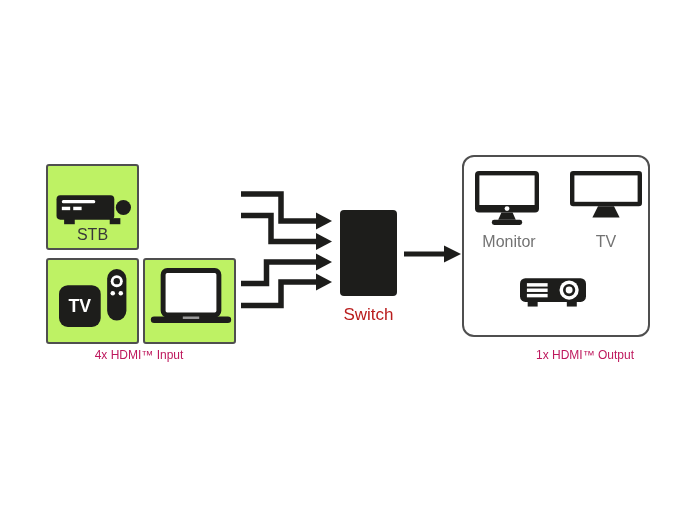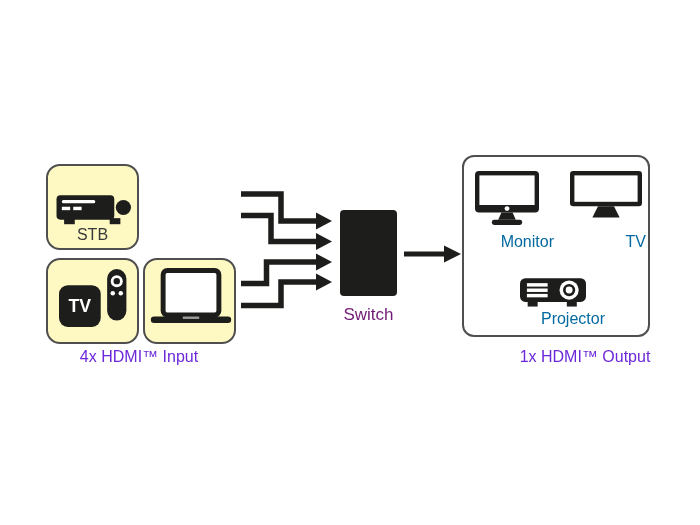--- a/index.html
+++ b/index.html
@@ -1,27 +1,27 @@
 <!DOCTYPE html>
 <html><head>
 <meta charset="utf-8">
 <style>
   html,body{margin:0;padding:0;background:#fff;}
   .canvas{position:relative;width:700px;height:525px;background:#ffffff;overflow:hidden;
           font-family:"Liberation Sans","DejaVu Sans",sans-serif;color:#383838;}
-  .devbox{position:absolute;width:89px;height:82px;border:2px solid #4f4f4f;border-radius:14px;background:#fef9c3;}
+  .devbox{position:absolute;width:89px;height:82px;border:2px solid #4f4f4f;border-radius:3px;background:#bef264;}
   .devbox .lbl{position:absolute;left:-6px;right:-6px;bottom:5px;text-align:center;
                font-size:16px;line-height:17px;color:#383838;white-space:nowrap;}
   .icon{position:absolute;}
   .outbox{position:absolute;left:462px;top:155px;width:184px;height:178px;border:2px solid #4f4f4f;
           border-radius:12px;background:#fff;}
-  .outlbl{position:absolute;text-align:right;font-size:16px;color:#0369a1;white-space:nowrap;}
+  .outlbl{position:absolute;text-align:center;font-size:16px;color:#737373;white-space:nowrap;}
   .switch{position:absolute;left:340px;top:210px;width:57px;height:86px;background:#1d1d1b;border-radius:4px;}
-  .switchlbl{position:absolute;left:318px;top:305px;width:101px;text-align:center;font-size:17px;color:#701a75;}
-  .caption{position:absolute;top:348px;width:200px;text-align:center;font-size:16px;color:#6d28d9;white-space:nowrap;}
+  .switchlbl{position:absolute;left:318px;top:305px;width:101px;text-align:center;font-size:17px;color:#b91c1c;}
+  .caption{position:absolute;top:348px;width:200px;text-align:center;font-size:12px;color:#be185d;white-space:nowrap;}
   .arrows{position:absolute;left:0;top:0;width:700px;height:525px;pointer-events:none;}
 </style>
 </head>
 <body>
 
 <div class="canvas">
 
   <div class="devbox" style="left:46px;top:164px;">
     <svg class="icon" style="left:7px;top:20px;" width="76" height="43" viewBox="0 0 100 56">
       <rect x="12" y="42" width="14" height="8" fill="#1d1d1b"></rect>
@@ -95,19 +95,18 @@
       <rect x="10" y="31" width="13" height="6" fill="#1d1d1b"></rect>
       <rect x="61" y="31" width="13" height="6" fill="#1d1d1b"></rect>
       <rect x="0" y="0" width="86" height="31" rx="7" fill="#1d1d1b"></rect>
       <rect x="9" y="6.5" width="27" height="4.5" fill="#fff"></rect>
       <rect x="9" y="13.5" width="27" height="4.5" fill="#fff"></rect>
       <rect x="9" y="20.5" width="27" height="4.5" fill="#fff"></rect>
       <circle cx="64" cy="15.5" r="12.5" fill="#fff"></circle>
       <circle cx="64" cy="15.5" r="8" fill="#1d1d1b"></circle>
       <circle cx="64" cy="15.5" r="4.5" fill="#fff"></circle>
     </svg>
-    <div class="outlbl" style="left:41px;top:153px;width:100px;">Projector</div>
   </div>
 
   <div class="caption" style="left:39px;">4x HDMI™ Input</div>
   <div class="caption" style="left:485px;">1x HDMI™ Output</div>
 
 </div>
 
 </body></html>

